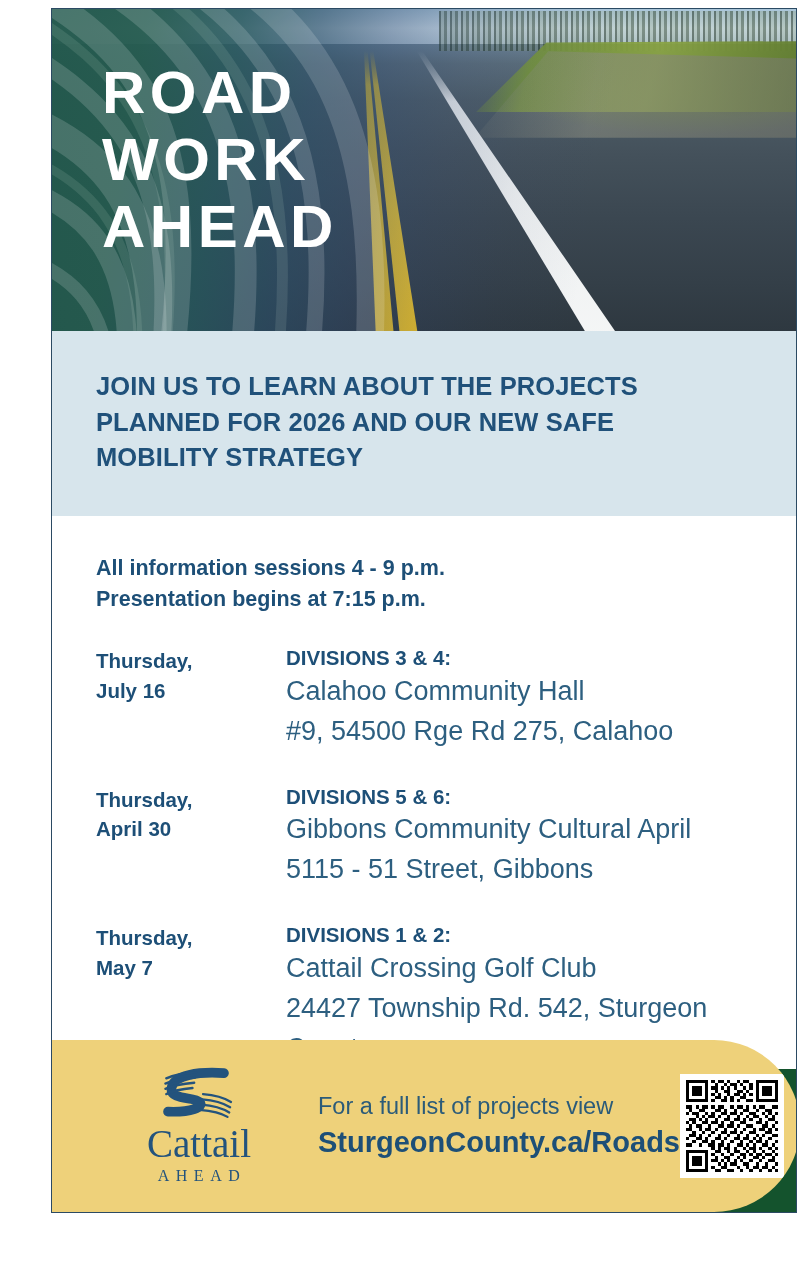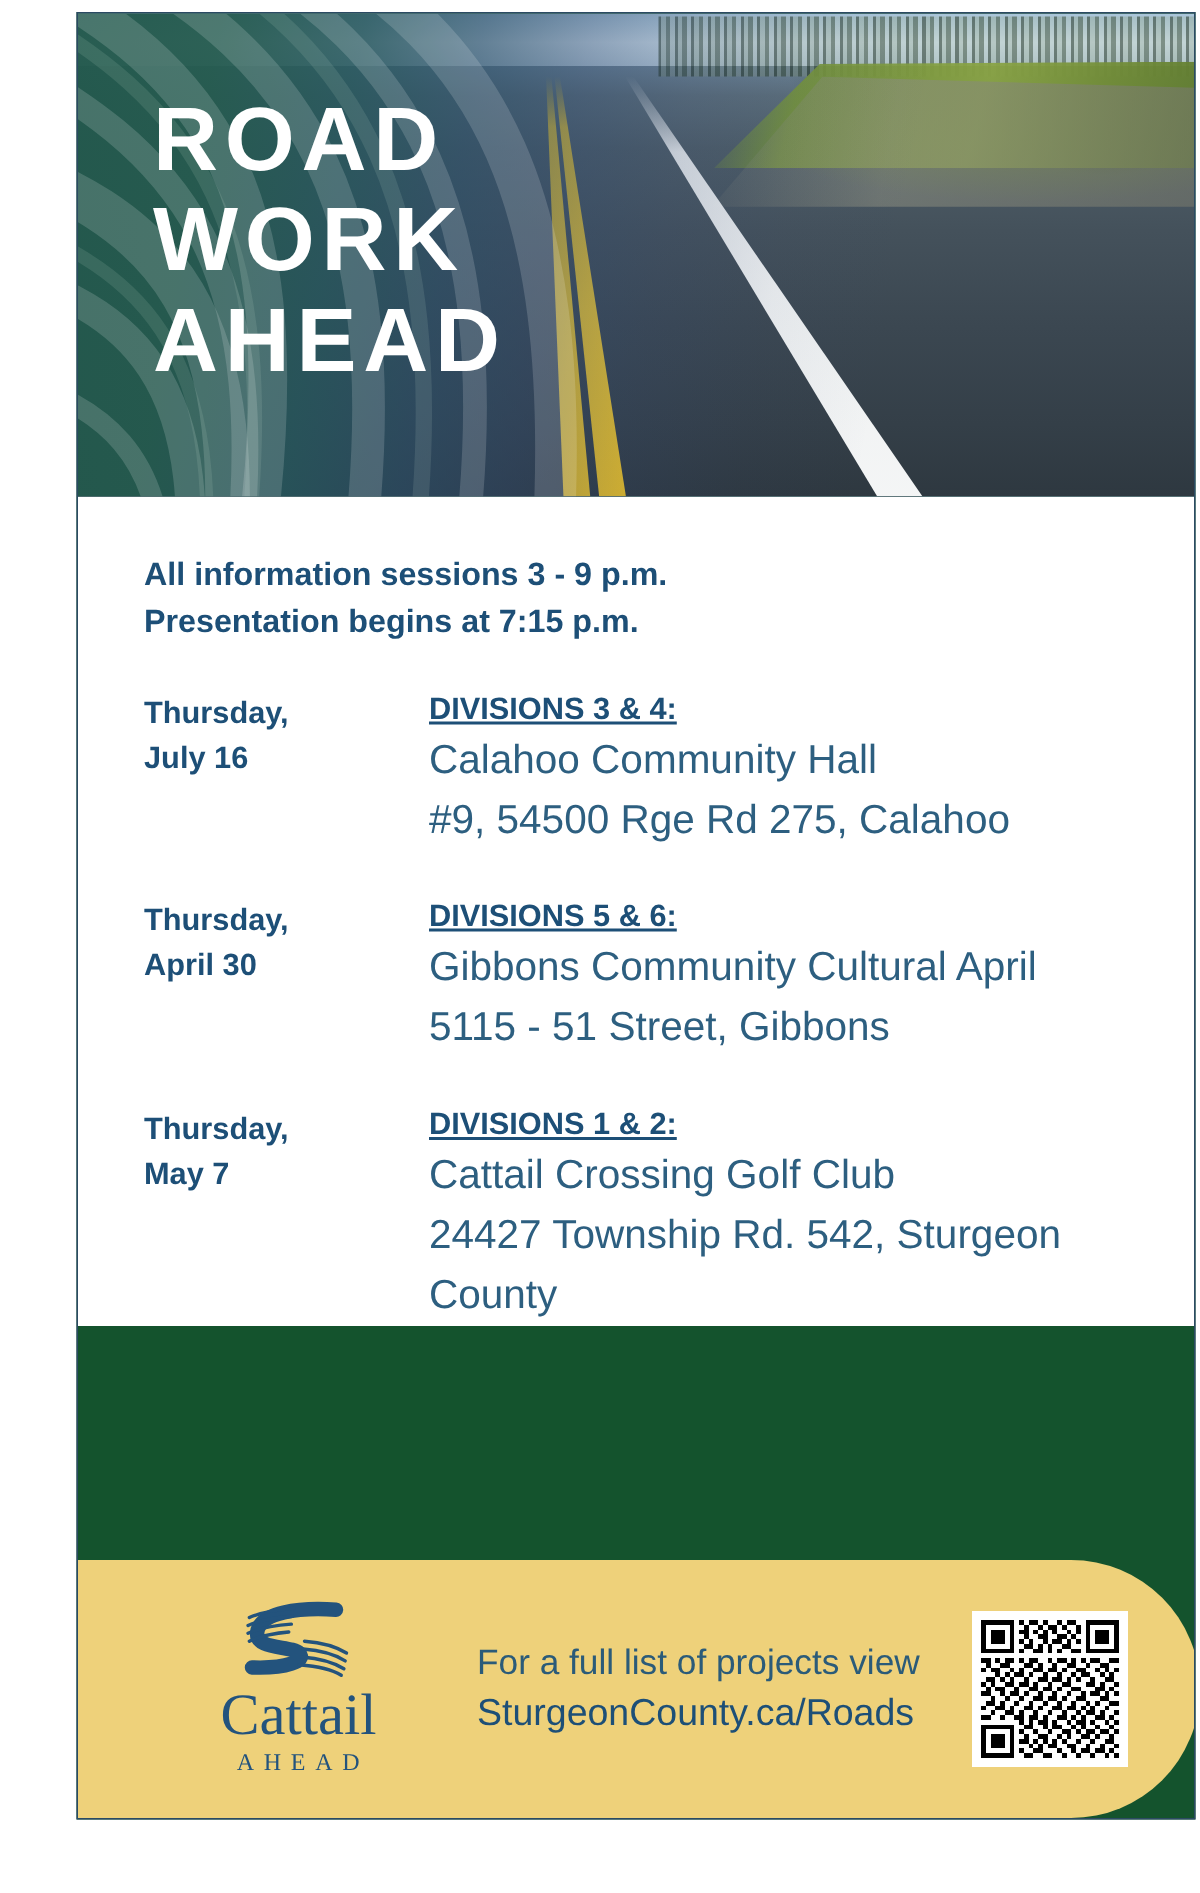--- a/index.html
+++ b/index.html
@@ -159,21 +159,20 @@
     font-size: 20.5px;
     line-height: 1.45;
     padding-top: 2px;
   }
   .where { flex: 1 1 auto; }
   .divisions {
     color: #1d4f77;
     font-weight: 700;
     font-size: 20.5px;
     line-height: 1.35;
-    text-decoration: underline;
   }
   .venue, .address {
     color: #2d5f80;
     font-weight: 400;
     font-size: 27px;
     line-height: 1.48;
   }
 
   
   .footer {
@@ -203,21 +202,21 @@
   .logo-sub {
     font-family: "Liberation Serif", serif;
     font-size: 16px;
     letter-spacing: 6.5px;
     padding-left: 6px;
     color: #23537d;
     margin-top: 3px;
   }
   .cta { margin-left: 34px; flex: 1 1 auto; }
   .cta-line1 { color: #2b5b79; font-size: 23.5px; font-weight: 400; line-height: 1.28; }
-  .cta-line2 { color: #1d4f77; font-size: 25px; font-weight: 400; line-height: 1.3; margin-top: 3px; }
+  .cta-line2 { color: #1d4f77; font-size: 29px; font-weight: 700; line-height: 1.3; margin-top: 3px; }
   .qr-wrap {
     flex: 0 0 auto;
     width: 104px; height: 104px;
     background: #ffffff;
     padding: 6px;
     box-sizing: border-box;
     margin-right: 48px;
   }
   .qr { width: 100%; height: 100%; display: block; }
 </style>
@@ -257,24 +256,31 @@
       </g>
     </svg>
 
     <div class="hero-title">
       <div>ROAD</div>
       <div>WORK</div>
       <div>AHEAD</div>
     </div>
   </div>
 
+  <div class="subhead">
+    <div class="subhead-text">
+      <div>JOIN US TO LEARN ABOUT THE PROJECTS</div>
+      <div>PLANNED FOR 2026 AND OUR NEW SAFE</div>
+      <div>MOBILITY STRATEGY</div>
+    </div>
+  </div>
 
   <div class="body-area">
     <div class="intro">
-      <div>All information sessions 3 - 9 p.m.</div>
+      <div>All information sessions 4 - 9 p.m.</div>
       <div>Presentation begins at 7:15 p.m.</div>
     </div>
 
     <div class="sessions">
 
       <div class="session">
         <div class="when">
           <div>Thursday,</div>
           <div>July 16</div>
         </div>

